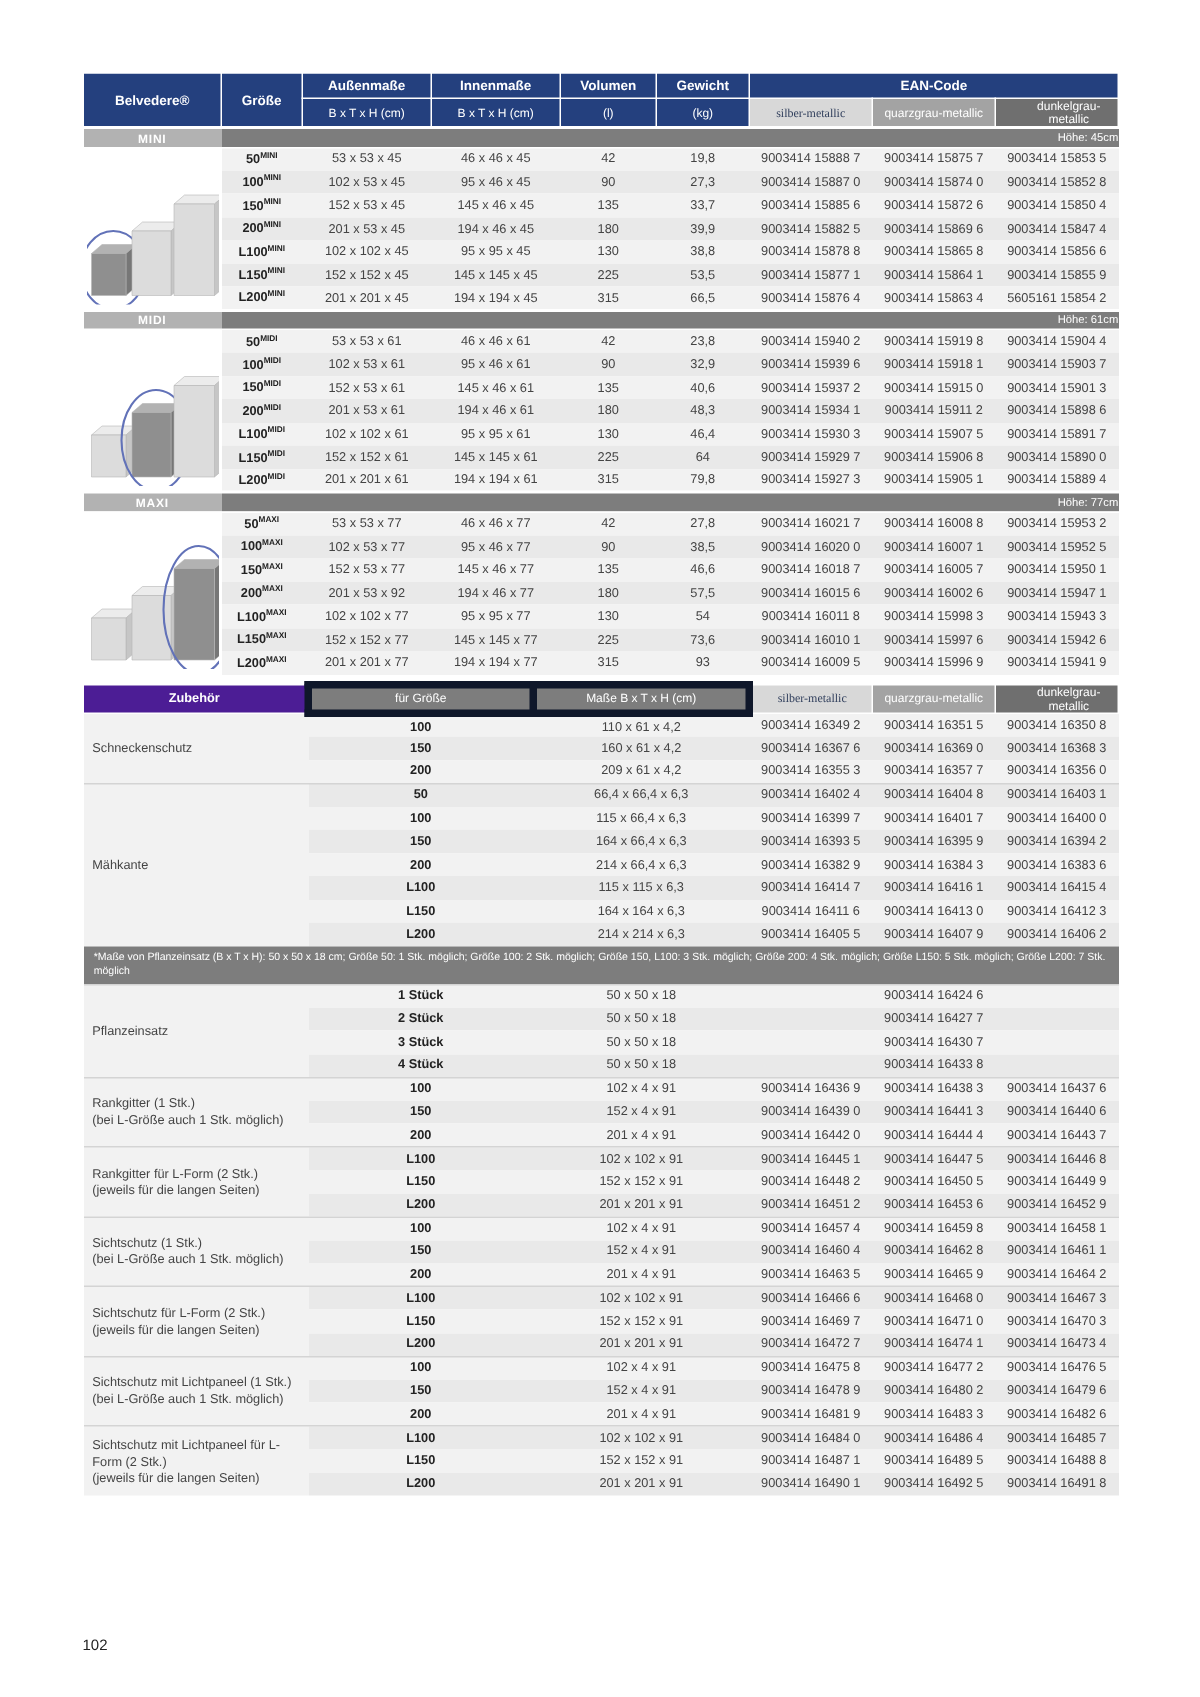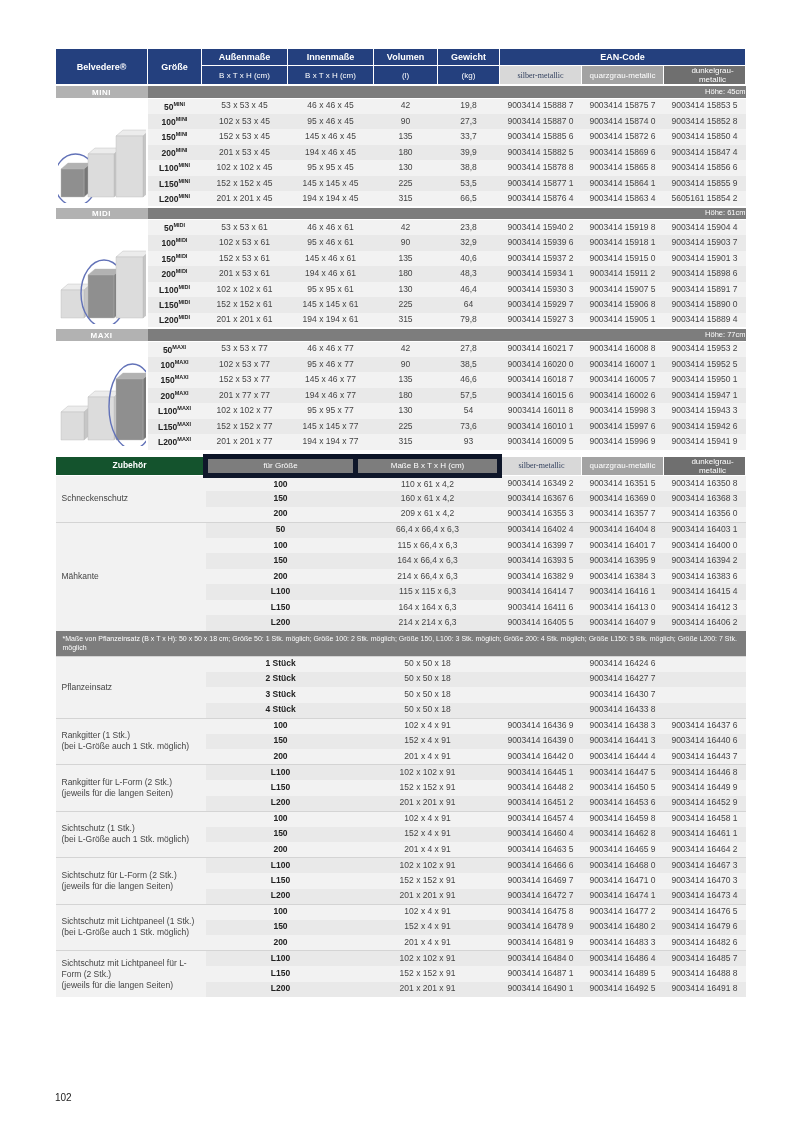--- a/index.html
+++ b/index.html
@@ -39,21 +39,21 @@
   
   td.cell { text-align: center; height: 15.5px; color: #444; }
   tr.r-even td.cell { background: #f2f2f2; }
   tr.r-odd  td.cell { background: #e9e9e9; }
   td.size-cell { font-weight: bold; color: #222; }
   td.size-cell sup { font-size: 5.5px; font-weight: bold; vertical-align: super; }
   td.imgcell { background: #fff; text-align: center; vertical-align: middle; }
 
   
   .acc-wrap { margin-top: 4px; }
-  th.acc-title { background: #14532d; color: #fff; font-weight: bold; border: 1px solid #fff; height: 17px; font-size: 8.5px; text-align: center; }
+  th.acc-title { background: #4c1d95; color: #fff; font-weight: bold; border: 1px solid #fff; height: 17px; font-size: 8.5px; text-align: center; }
   th.acc-gray  { background: #7d7d7d; color: #fff; font-weight: normal; border: 5px solid #0f172a; height: 17px; font-size: 8px; text-align: center; }
   td.acc-label {
     background: #f2f2f2; text-align: left; padding-left: 6px;
     color: #444; font-size: 8.5px; line-height: 1.3;
   }
   tr.grp-first td { border-top: 1px solid #d4d4d4; }
   td.footnote {
     background: #7d7d7d; color: #fff; font-size: 7px; line-height: 1.35;
     padding: 3px 7px; text-align: left;
   }
@@ -312,21 +312,21 @@
             <td class="cell">152 x 53 x 77</td>
             <td class="cell">145 x 46 x 77</td>
             <td class="cell">135</td>
             <td class="cell">46,6</td>
             <td class="cell">9003414 16018 7</td>
             <td class="cell">9003414 16005 7</td>
             <td class="cell">9003414 15950 1</td>
           </tr>
           <tr class="r-odd">
             <td class="cell size-cell"><b>200</b><sup>MAXI</sup></td>
-            <td class="cell">201 x 77 x 77</td>
+            <td class="cell">201 x 53 x 92</td>
             <td class="cell">194 x 46 x 77</td>
             <td class="cell">180</td>
             <td class="cell">57,5</td>
             <td class="cell">9003414 16015 6</td>
             <td class="cell">9003414 16002 6</td>
             <td class="cell">9003414 15947 1</td>
           </tr>
           <tr class="r-even">
             <td class="cell size-cell"><b>L100</b><sup>MAXI</sup></td>
             <td class="cell">102 x 102 x 77</td>

